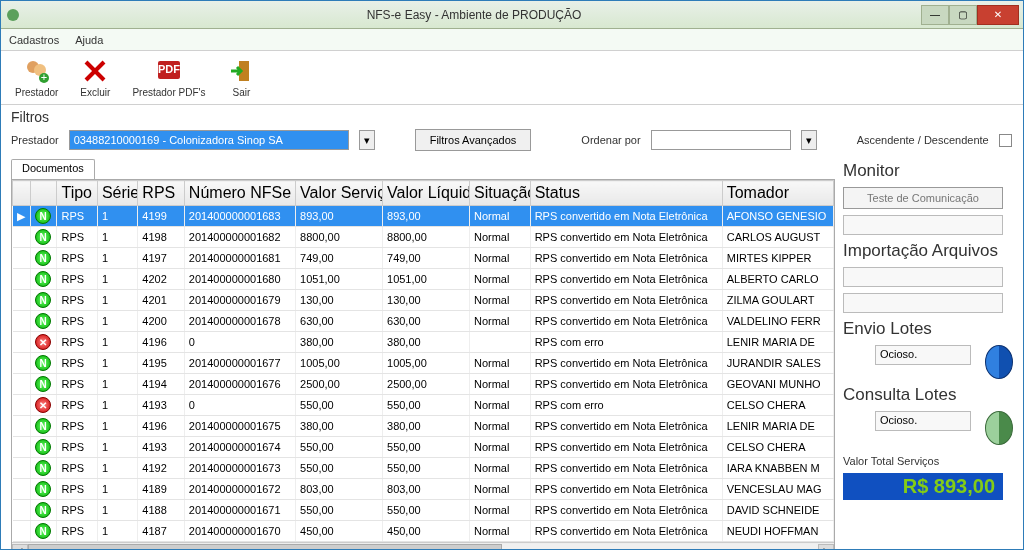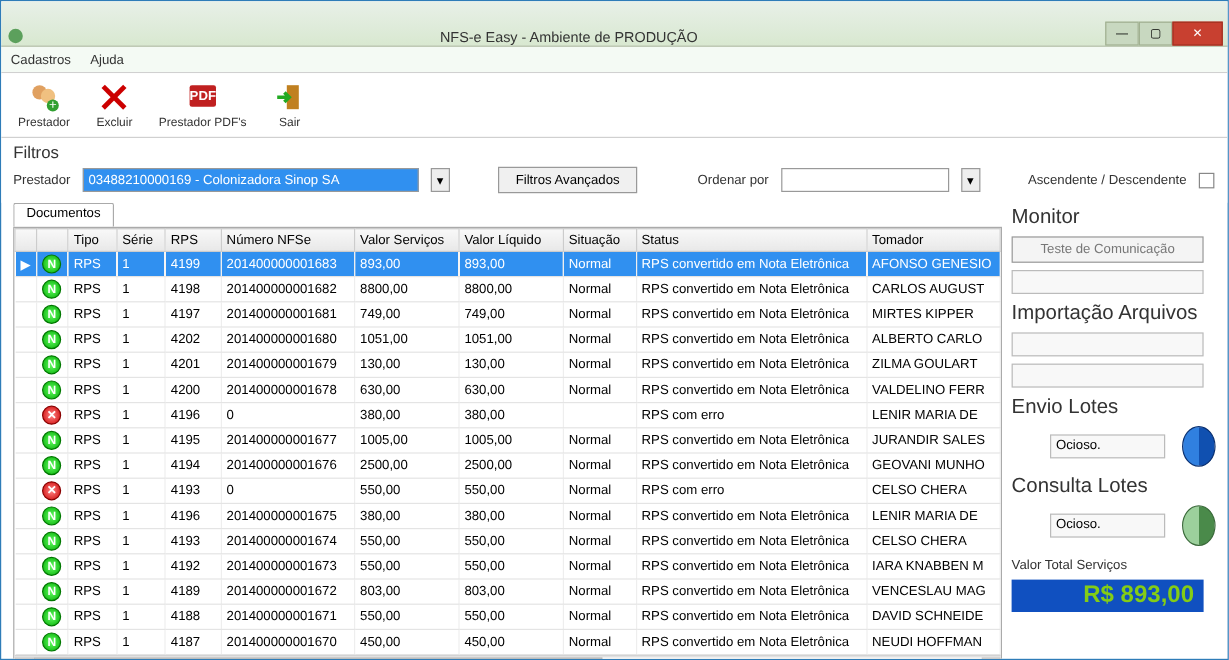--- a/index.html
+++ b/index.html
@@ -1,17 +1,17 @@
 <!DOCTYPE html>
 <html><head>
 <meta charset="utf-8">
 <style>
 * { box-sizing: border-box; margin: 0; padding: 0; font-family: "Segoe UI", Tahoma, sans-serif; font-size: 11px; }
 body { background: #fff; width: 1024px; height: 550px; overflow: hidden; border: 1px solid #2e7cb8; }
-.titlebar { height: 38px; background: linear-gradient(#e8f0e8,#d8e8d0); display: flex; align-items: flex-end; padding: 0 4px; border-bottom: 1px solid #a0b090; }
+.titlebar { height: 28px; background: linear-gradient(#e8f0e8,#d8e8d0); display: flex; align-items: center; padding: 0 4px; border-bottom: 1px solid #a0b090; }
 .titlebar .app-icon { width:16px; height:16px; margin-right:6px; }
 .titlebar .title { flex:1; text-align:center; color:#333; font-size:12px; }
 .titlebar .win-btns { display:flex; gap:0; }
 .titlebar .win-btn { width:28px; height:20px; background:#c8d8c0; border:1px solid #a0b090; display:flex; align-items:center; justify-content:center; font-size:10px; cursor:pointer; }
 .titlebar .win-btn.close { background:#c84030; color:#fff; width:42px; border-color:#a03020; }
 .menubar { height:22px; background:#f4faf4; display:flex; align-items:center; padding:0 8px; gap:16px; border-bottom:1px solid #d0d0d0; }
 .menubar span { color:#333; cursor:pointer; }
 .toolbar { height:54px; background:#fff; display:flex; align-items:center; padding:2px 8px; gap:10px; border-bottom:1px solid #d0d0d0; }
 .tool { display:flex; flex-direction:column; align-items:center; justify-content:center; cursor:pointer; padding:2px 6px; }
 .tool .ticon { width:28px; height:28px; display:flex; align-items:center; justify-content:center; }
@@ -24,40 +24,40 @@
 .btn { height:22px; border:1px solid #999; background:#f0f0f0; padding:0 14px; cursor:pointer; display:flex; align-items:center; }
 .field-label { color:#333; }
 .sort-combo { height:20px; width:140px; border:1px solid #999; background:#fff; }
 .checkbox { width:13px; height:13px; border:1px solid #888; background:#fff; display:inline-block; }
 .main { display:flex; height:calc(550px - 28px - 22px - 54px - 40px); padding:0 10px 6px 10px; gap:8px; }
 .left { flex:1; display:flex; flex-direction:column; }
 .tabhead { height:20px; display:flex; }
 .tabhead .tab { border:1px solid #aaa; border-bottom:none; padding:2px 10px; background:#fff; border-radius:2px 2px 0 0; }
 .grid-wrap { flex:1; border:1px solid #aaa; overflow:hidden; position:relative; background:#fff; }
 .grid { width:100%; border-collapse:collapse; table-layout:fixed; }
-.grid th { background:linear-gradient(#f8f8f8,#e8e8e8); border:1px solid #ccc; padding:3px 4px; font-weight:normal; text-align:left; font-size:11px; white-space:nowrap; overflow:hidden; }
+.grid th { background:linear-gradient(#f8f8f8,#e8e8e8); border:1px solid #ccc; padding:3px 4px; font-weight:normal; text-align:left; font-size:16px; white-space:nowrap; overflow:hidden; }
 .grid td { border-bottom:1px solid #e4e4e4; border-right:1px solid #eee; padding:2px 4px; font-size:11px; white-space:nowrap; overflow:hidden; height:19px; }
 .grid tr.selected td { background:#3090f0; color:#fff; }
 .rowmark { width:14px; text-align:center; }
 .rowmark.sel { color:#fff; }
 .status-ico { width:16px; height:16px; border-radius:50%; display:inline-flex; align-items:center; justify-content:center; font-size:10px; font-weight:bold; }
 .ico-ok { background:radial-gradient(#6f6,#0a0); color:#fff; border:1px solid #070; }
 .ico-err { background:radial-gradient(#f88,#c00); color:#fff; border:1px solid #800; }
 .hscroll { height:16px; background:#eee; border-top:1px solid #ccc; display:flex; align-items:center; }
 .hscroll .arrow { width:16px; height:14px; background:#ddd; border:1px solid #bbb; font-size:8px; display:flex; align-items:center; justify-content:center; }
 .hscroll .track { flex:1; height:14px; background:#f0f0f0; position:relative; }
 .hscroll .thumb { position:absolute; left:0; top:0; height:14px; width:60%; background:#cdcdcd; border:1px solid #aaa; }
 .right { width:170px; display:flex; flex-direction:column; gap:6px; padding-top:2px; }
 .right .section-label { font-size:17px; color:#333; }
 .right .readout { height:20px; border:1px solid #bbb; background:#f8f8f8; padding:2px 4px; font-size:11px; width:116px; }
 .right .btn-wide { width:160px; text-align:center; justify-content:center; font-size:11px; color:#777; background:#f4f4f4; }
 .pie { width:34px; height:34px; border-radius:50%; }
 .pie.blue { background:conic-gradient(#1050b0 0 50%, #3080e0 50% 100%); border:1px solid #0a3070; }
 .pie.green { background:conic-gradient(#4a8a4a 0 50%, #9cd09c 50% 100%); border:1px solid #3a6a3a; }
-.row-inline { display:flex; align-items:center; gap:14px;padding-left:32px; }
+.row-inline { display:flex; align-items:flex-start; gap:14px;padding-left:32px; }
 .total-label { font-size:11px; color:#333; margin-top:4px; }
 .total-box { background:#1050c0; color:#84cc16; font-size:20px; font-weight:bold; text-align:right; padding:2px 8px; width:160px; }
 </style>
 </head>
 <body>
 
 <div class="titlebar">
   <svg class="app-icon" viewBox="0 0 16 16">
       <circle cx="8" cy="8" r="6" fill="#5ca05c"></circle>
     </svg>

